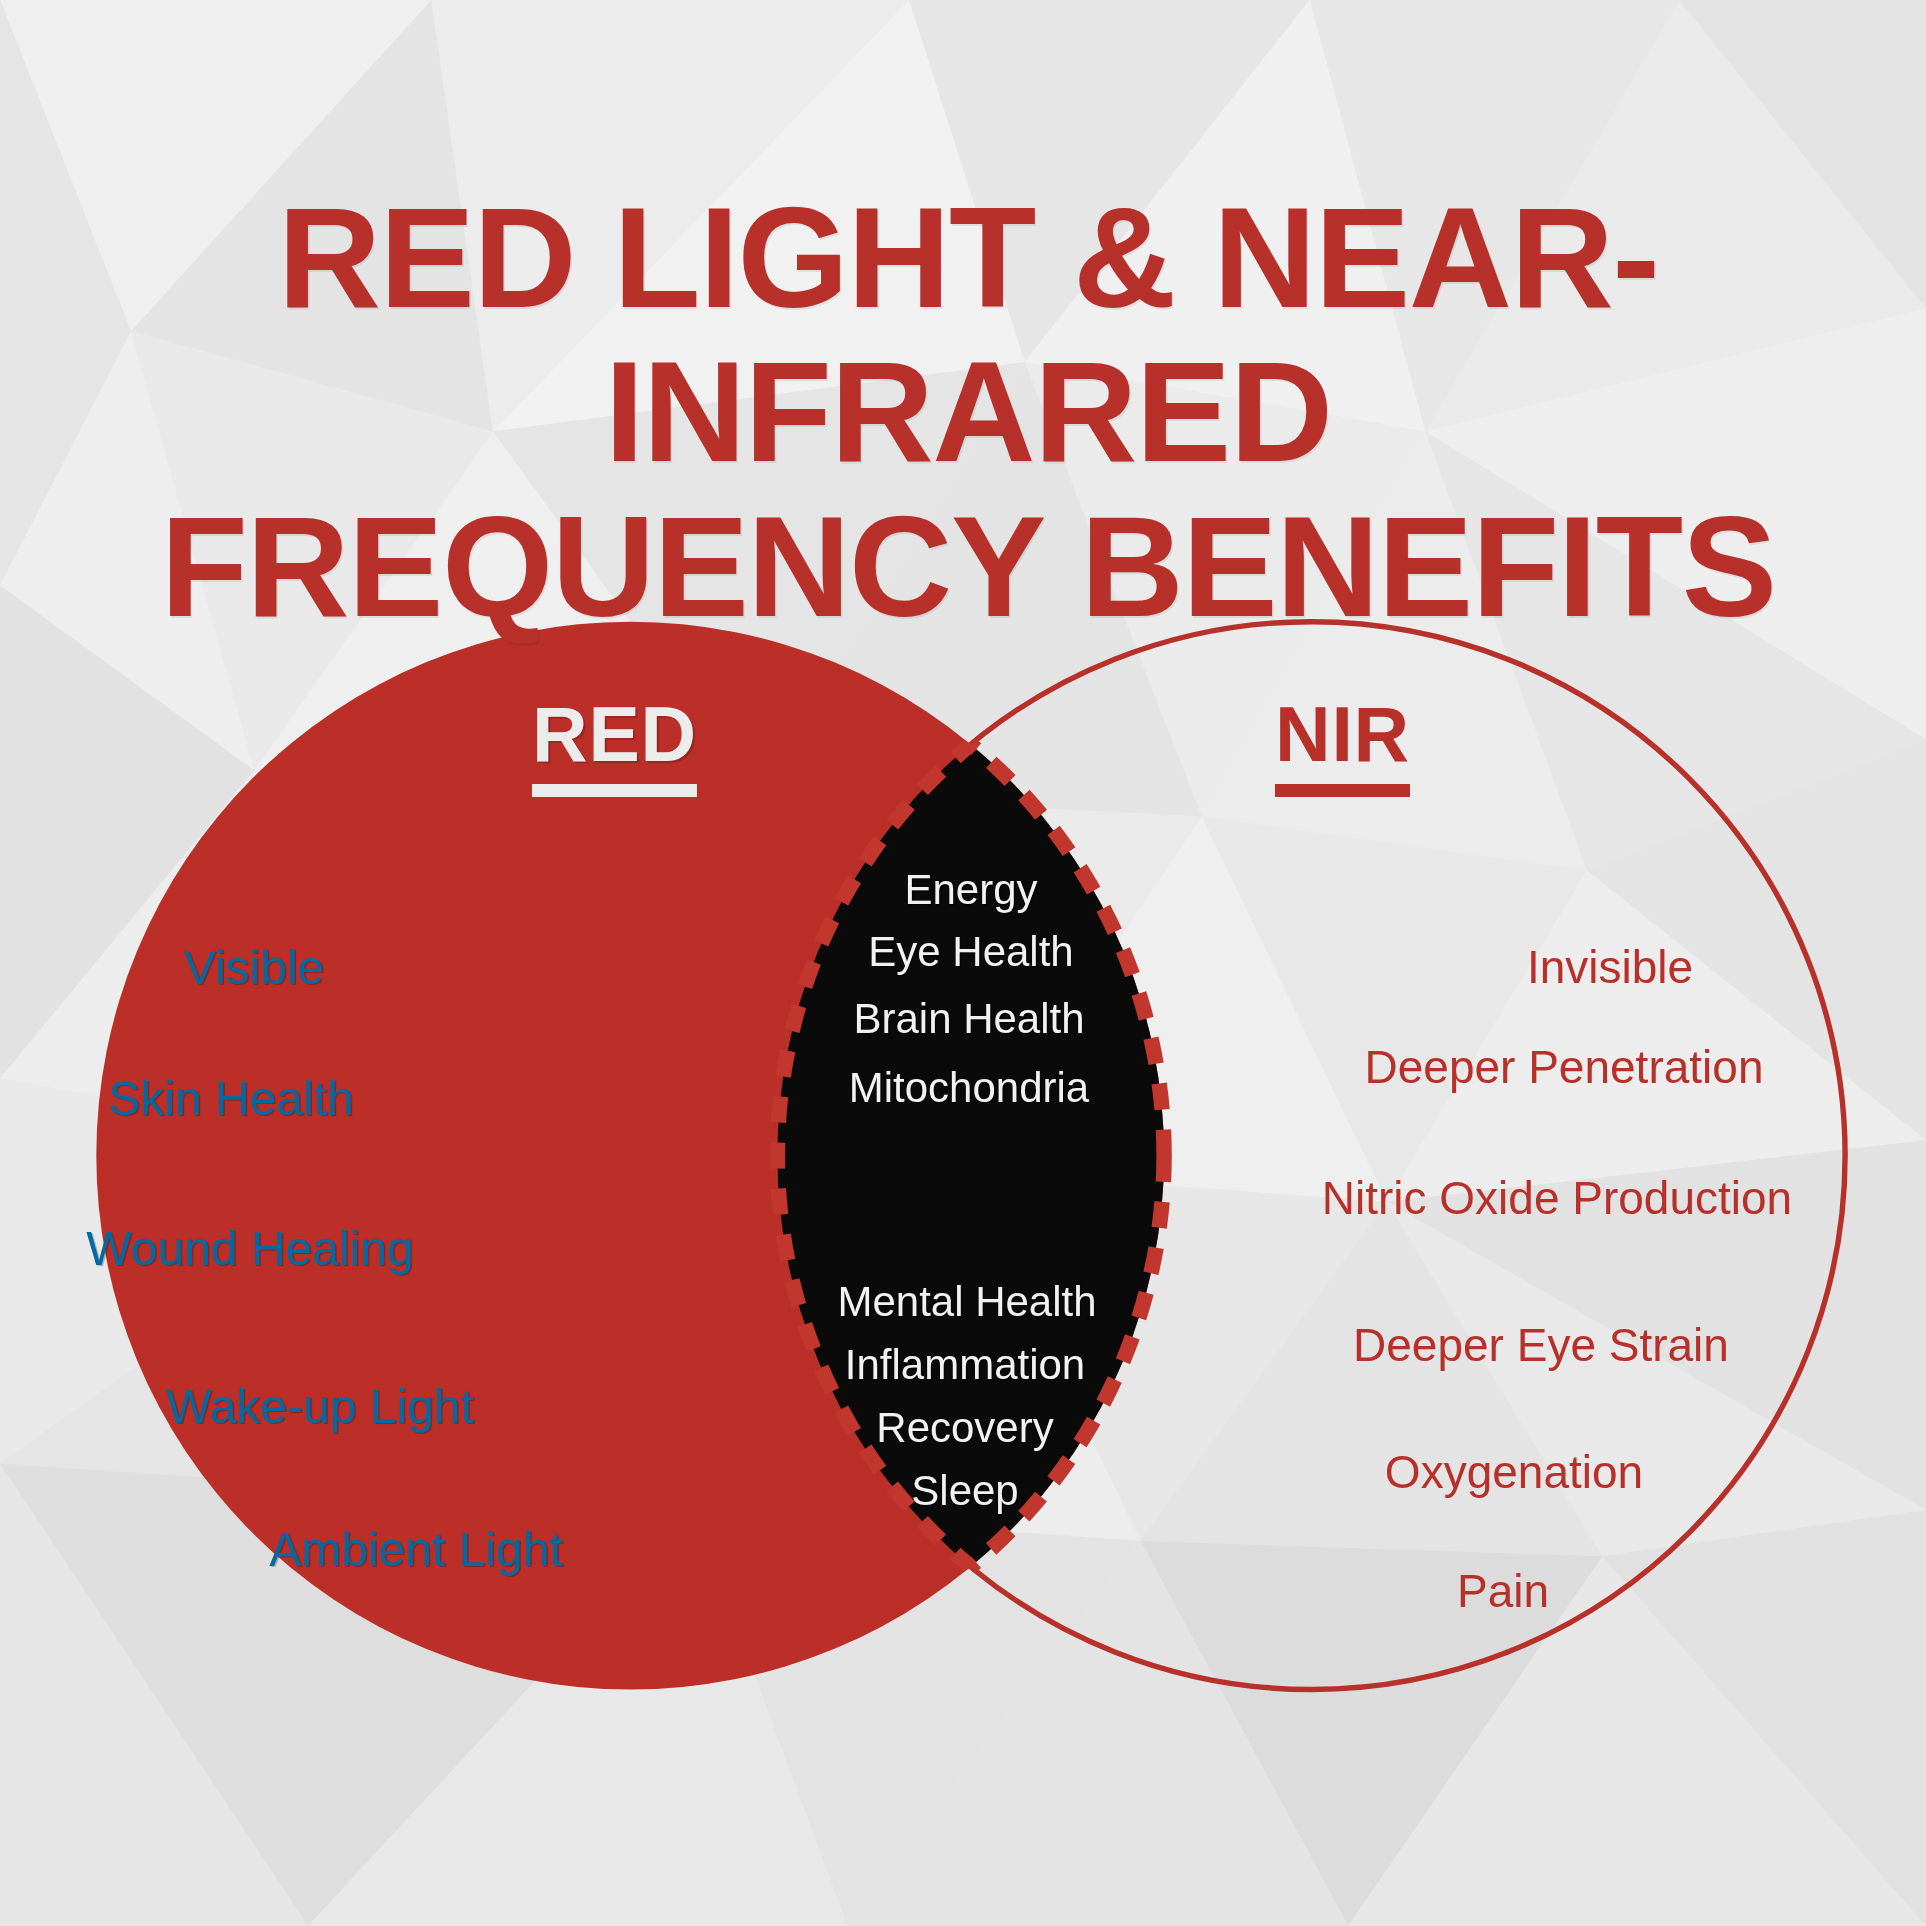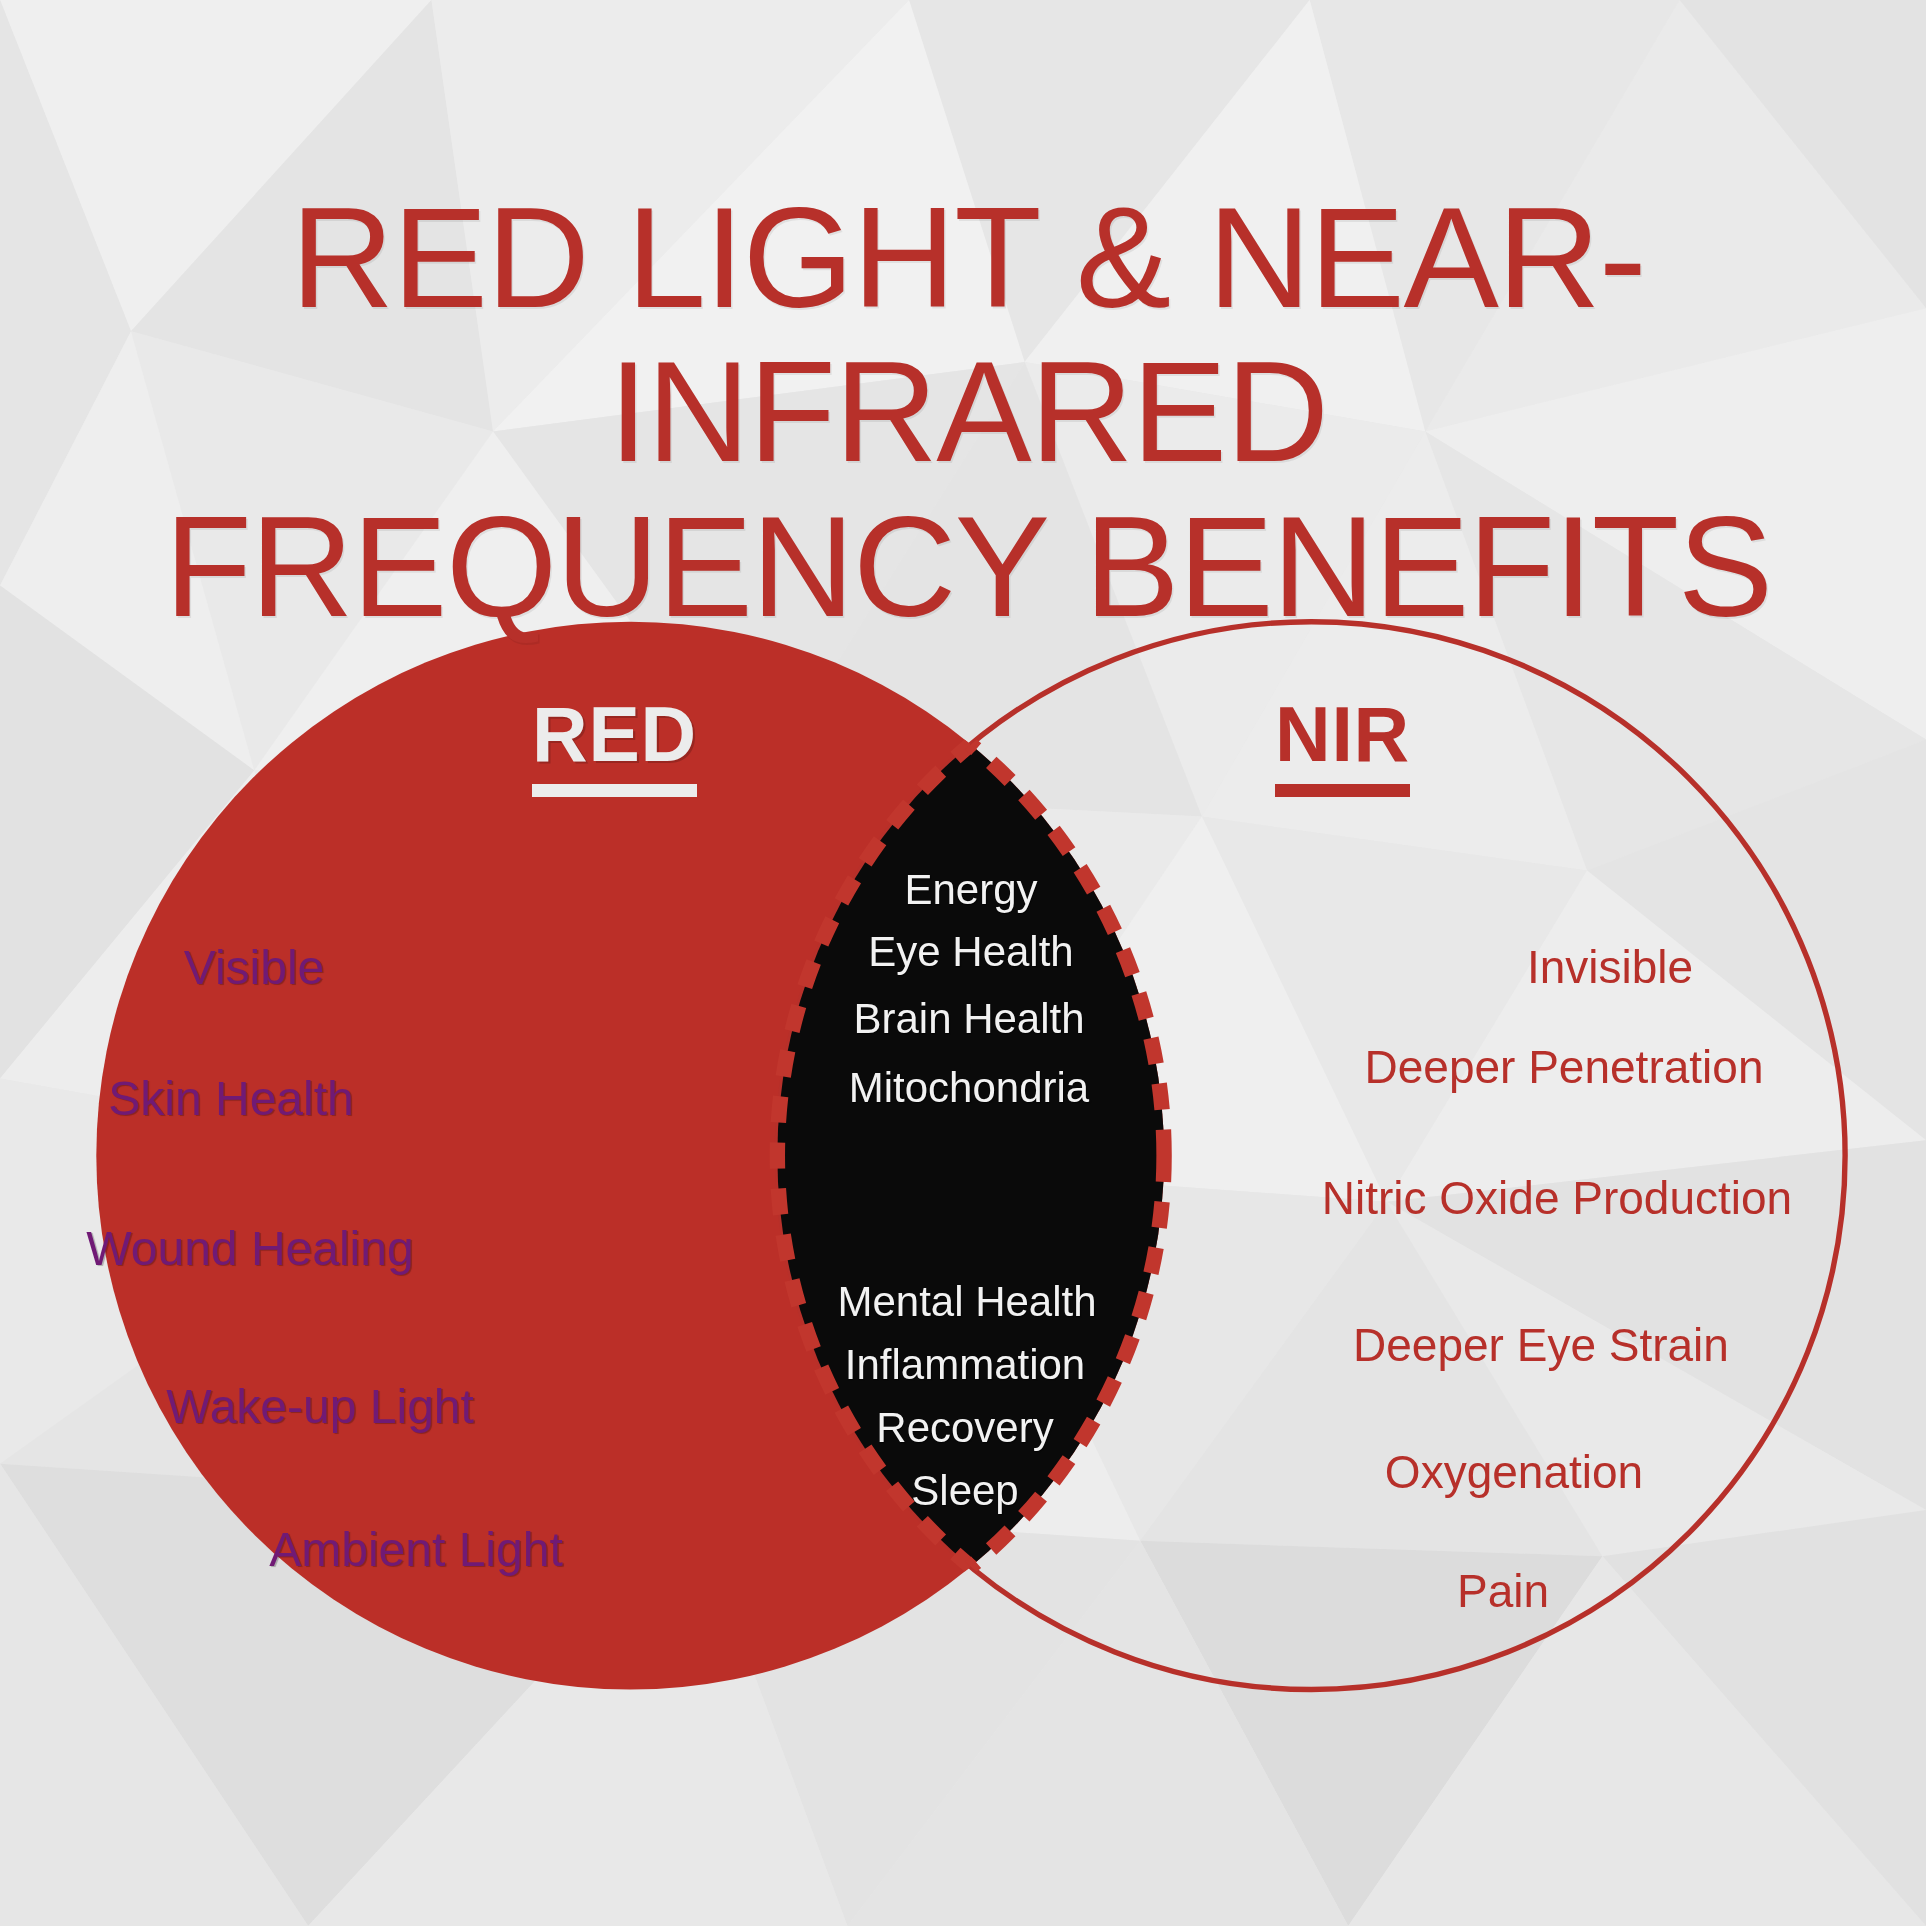--- a/index.html
+++ b/index.html
@@ -27,21 +27,21 @@
   #title-block{
     position:absolute;
     top:181px;left:0;right:0;
     z-index:5;
     text-align:center;
     pointer-events:none;
   }
   .title-line{
     display:block;
     color:#b7302a;
-    font-weight:normal;
+    font-weight:bold;
     font-size:143px;
     line-height:1.08;
     letter-spacing:-1.5px;
     text-shadow:1.5px 1.5px 0 rgba(0,0,0,.07);
     padding-left:10px;
   }
 
   
   #venn{
     position:absolute;
@@ -80,21 +80,21 @@
   }
   #heading-nir .rule{background:#b7302a;}
 
   .item{
     position:absolute;
     white-space:nowrap;
     font-weight:normal;
     transform:translate(-50%,-50%);
   }
   .left-item{
-    color:#701a75;
+    color:#0369a1;
     font-size:48px;
     text-shadow:1.5px 1.5px 0.8px rgba(0,0,0,.25);
   }
   .right-item{
     color:#b7302a;
     font-size:46px;
   }
   .center-item{
     color:#f2f2f2;
     font-size:42px;

